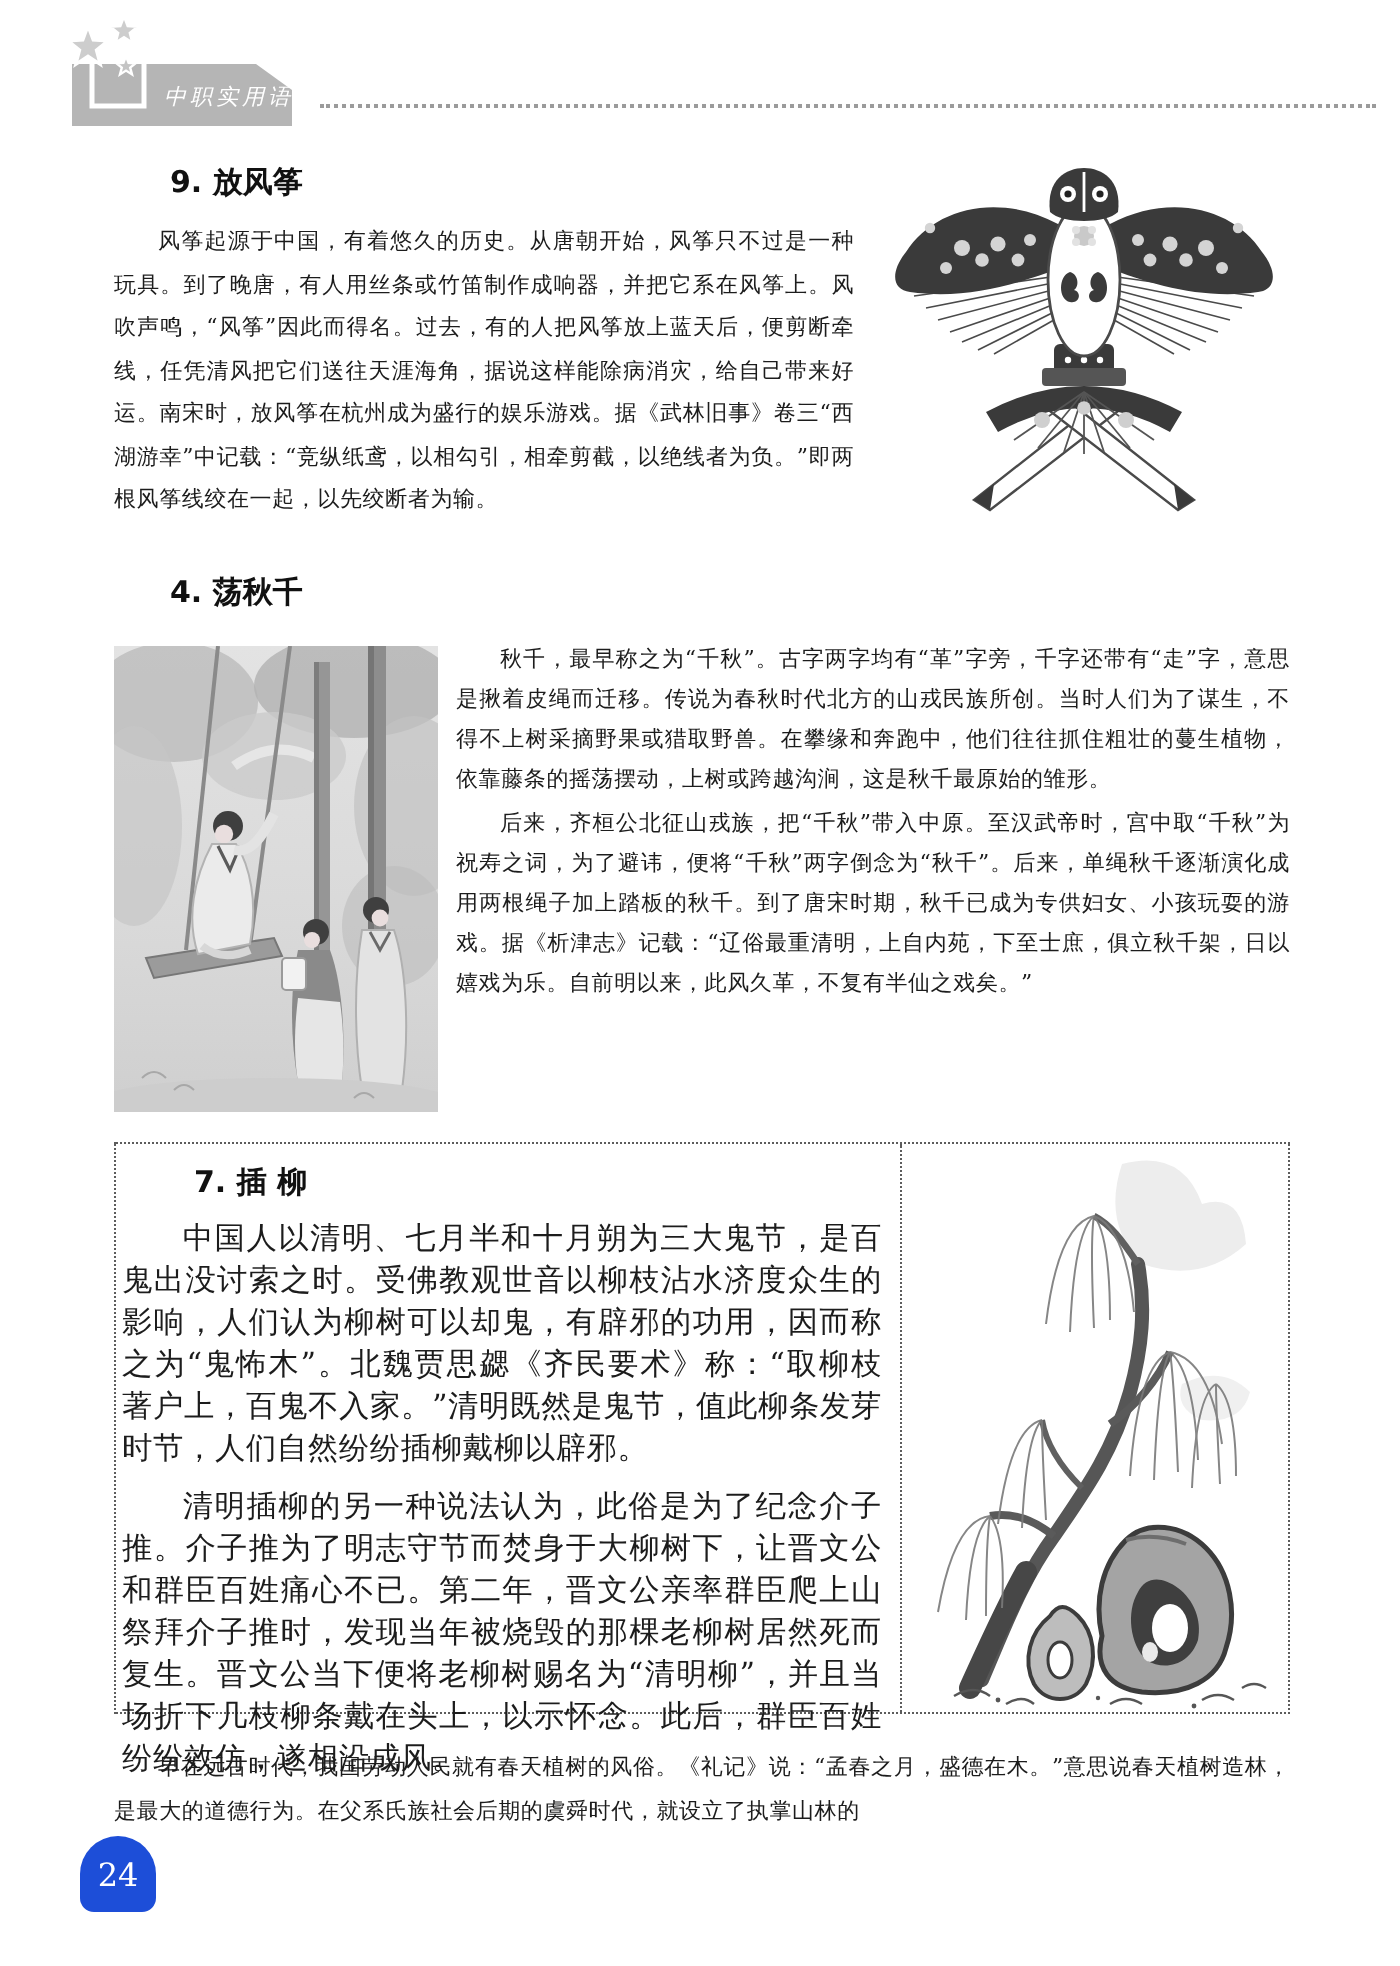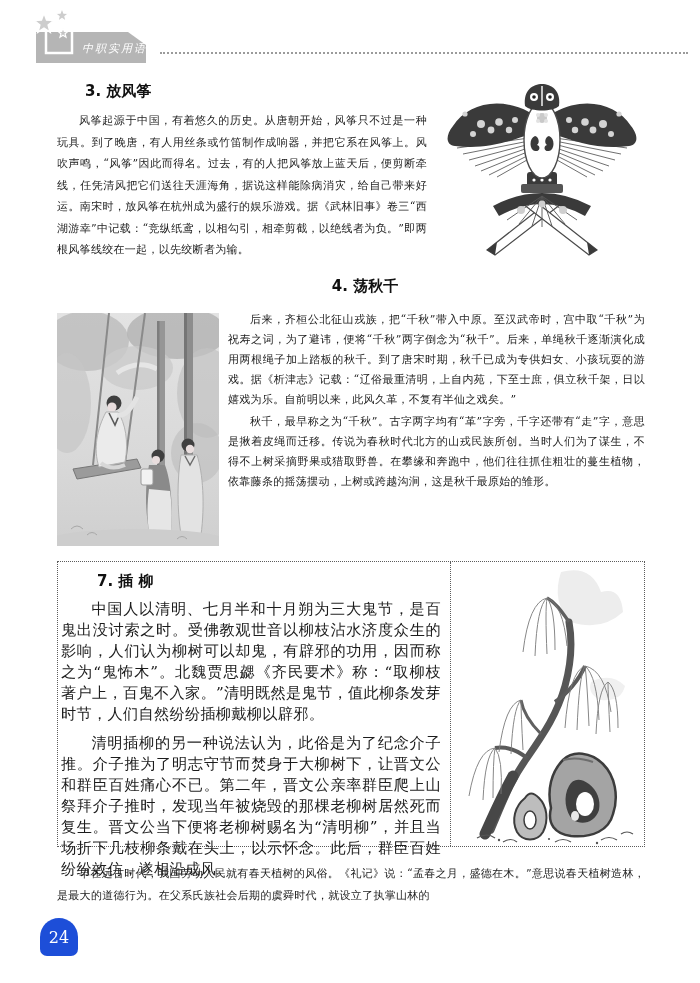--- a/index.html
+++ b/index.html
@@ -77,21 +77,21 @@
     <rect x="30" y="25" width="26" height="26" fill="none" stroke="#ffffff" stroke-width="2.5"></rect>
     <path d="M28 11 L30.6 18 L38 18.4 L32.2 23 L34.1 30.2 L28 26.1 L21.9 30.2 L23.8 23 L18 18.4 L25.4 18 Z" fill="#cdcdcd" stroke="#ffffff" stroke-width="1.6"></path>
     <path d="M46 6 L47.9 11 L53 11.3 L49 14.5 L50.3 19.5 L46 16.7 L41.7 19.5 L43 14.5 L39 11.3 L44.1 11 Z" fill="#cdcdcd" stroke="#ffffff" stroke-width="1.4"></path>
     <path d="M47 26 L48.3 29.4 L51.8 29.6 L49.1 31.8 L50 35.2 L47 33.3 L44 35.2 L44.9 31.8 L42.2 29.6 L45.7 29.4 Z" fill="#c4c4c4" stroke="#ffffff" stroke-width="1.2"></path>
     <text class="banner-text" x="66" y="50" text-anchor="start"><tspan id="brand-tspan">中职实用语文</tspan></text>
   </svg>
   <div class="dotted-rule"></div>
 
   <div class="content">
 
-    <h3 class="sec">3. 放风筝</h3>
+    <h3 class="sec">9. 放风筝</h3>
     <div class="sec3-wrap">
       <div class="kite-float">
         <svg width="210" height="172" viewBox="0 0 210 172">
 
           <path d="M50,166 L116,114 L124,120 L58,171 Z" fill="#ffffff" stroke="#4a4a4a" stroke-width="1.2"></path>
           <path d="M160,166 L94,114 L86,120 L152,171 Z" fill="#ffffff" stroke="#4a4a4a" stroke-width="1.2"></path>
           <path d="M50,166 L60,158 L58,171 Z" fill="#3a3a3a"></path>
           <path d="M160,166 L150,158 L152,171 Z" fill="#3a3a3a"></path>
 
           <path d="M56,122 Q105,96 154,122 L148,132 Q105,108 62,132 Z" fill="#3a3a3a"></path>
@@ -165,21 +165,21 @@
           <path d="M105,2 L105,22" stroke="#ffffff" stroke-width="1.4"></path>
           <circle cx="97" cy="13" r="4" fill="#ffffff"></circle>
             <circle cx="113" cy="13" r="4" fill="#ffffff"></circle>
           <circle cx="97" cy="13" r="1.8" fill="#222"></circle>
             <circle cx="113" cy="13" r="1.8" fill="#222"></circle>
         </svg>
       </div>
       <p class="body">风筝起源于中国，有着悠久的历史。从唐朝开始，风筝只不过是一种玩具。到了晚唐，有人用丝条或竹笛制作成响器，并把它系在风筝上。风吹声鸣，“风筝”因此而得名。过去，有的人把风筝放上蓝天后，便剪断牵线，任凭清风把它们送往天涯海角，据说这样能除病消灾，给自己带来好运。南宋时，放风筝在杭州成为盛行的娱乐游戏。据《武林旧事》卷三“西湖游幸”中记载：“竞纵纸鸢，以相勾引，相牵剪截，以绝线者为负。”即两根风筝线绞在一起，以先绞断者为输。</p>
     </div>
 
-    <h3 class="sec" style="margin-top:16px;text-align:center;">4. 荡秋千</h3>
+    <h3 class="sec" style="margin-top:26px;">4. 荡秋千</h3>
     <div class="sec4-wrap">
       <div class="swing-float">
         <svg width="162" height="233" viewBox="0 0 162 233">
           <defs>
             <linearGradient id="swbg" x1="0" y1="0" x2="0" y2="1">
               <stop offset="0" stop-color="#e3e3e3"></stop>
                 <stop offset="0.6" stop-color="#d9d9d9"></stop>
                 <stop offset="1" stop-color="#cfcfcf"></stop>
             </linearGradient>
           </defs>
@@ -218,22 +218,22 @@
 
           <circle cx="131" cy="132" r="6.5" fill="#3f3f3f"></circle>
           <circle cx="133" cy="136" r="4.2" fill="#e9dede"></circle>
           <path d="M124,142 C120,166 120,196 124,222 L144,222 C148,192 146,160 140,142 Z" fill="#e3e3e3" stroke="#b0b0b0" stroke-width="1"></path>
           <path d="M128,143 L133,152 L138,143" fill="none" stroke="#6a6a6a" stroke-width="1.4"></path>
 
           <ellipse cx="80" cy="228" rx="90" ry="12" fill="#cdcdcd"></ellipse>
           <path d="M14,216 q6,-6 12,0 M30,222 q5,-5 10,0 M120,226 q5,-5 10,0" stroke="#a8a8a8" stroke-width="1" fill="none"></path>
         </svg>
       </div>
+      <p class="body">秋千，最早称之为“千秋”。古字两字均有“革”字旁，千字还带有“走”字，意思是揪着皮绳而迁移。传说为春秋时代北方的山戎民族所创。当时人们为了谋生，不得不上树采摘野果或猎取野兽。在攀缘和奔跑中，他们往往抓住粗壮的蔓生植物，依靠藤条的摇荡摆动，上树或跨越沟涧，这是秋千最原始的雏形。</p>
       <p class="body">后来，齐桓公北征山戎族，把“千秋”带入中原。至汉武帝时，宫中取“千秋”为祝寿之词，为了避讳，便将“千秋”两字倒念为“秋千”。后来，单绳秋千逐渐演化成用两根绳子加上踏板的秋千。到了唐宋时期，秋千已成为专供妇女、小孩玩耍的游戏。据《析津志》记载：“辽俗最重清明，上自内苑，下至士庶，俱立秋千架，日以嬉戏为乐。自前明以来，此风久革，不复有半仙之戏矣。”</p>
-      <p class="body">秋千，最早称之为“千秋”。古字两字均有“革”字旁，千字还带有“走”字，意思是揪着皮绳而迁移。传说为春秋时代北方的山戎民族所创。当时人们为了谋生，不得不上树采摘野果或猎取野兽。在攀缘和奔跑中，他们往往抓住粗壮的蔓生植物，依靠藤条的摇荡摆动，上树或跨越沟涧，这是秋千最原始的雏形。</p>
     </div>
 
     <div class="willow-box">
       <div class="box-left">
         <h3 class="sec">7. 插 柳</h3>
         <p class="body">中国人以清明、七月半和十月朔为三大鬼节，是百鬼出没讨索之时。受佛教观世音以柳枝沾水济度众生的影响，人们认为柳树可以却鬼，有辟邪的功用，因而称之为“鬼怖木”。北魏贾思勰《齐民要术》称：“取柳枝著户上，百鬼不入家。”清明既然是鬼节，值此柳条发芽时节，人们自然纷纷插柳戴柳以辟邪。</p>
         <p class="body">清明插柳的另一种说法认为，此俗是为了纪念介子推。介子推为了明志守节而焚身于大柳树下，让晋文公和群臣百姓痛心不已。第二年，晋文公亲率群臣爬上山祭拜介子推时，发现当年被烧毁的那棵老柳树居然死而复生。晋文公当下便将老柳树赐名为“清明柳”，并且当场折下几枝柳条戴在头上，以示怀念。此后，群臣百姓纷纷效仿，遂相沿成风。</p>
       </div>
       <div class="box-right">
         <svg width="195" height="284" viewBox="0 0 195 284">

